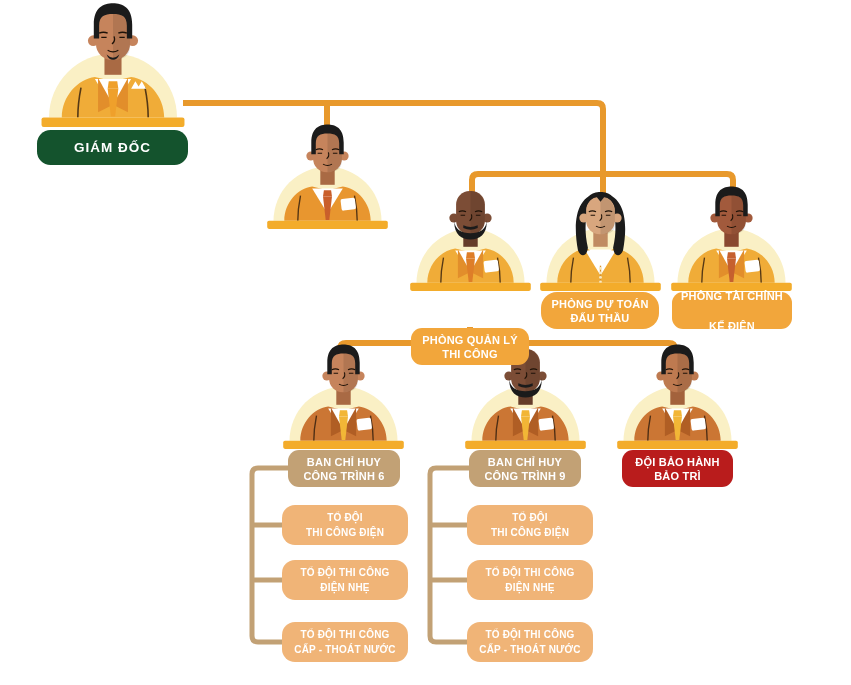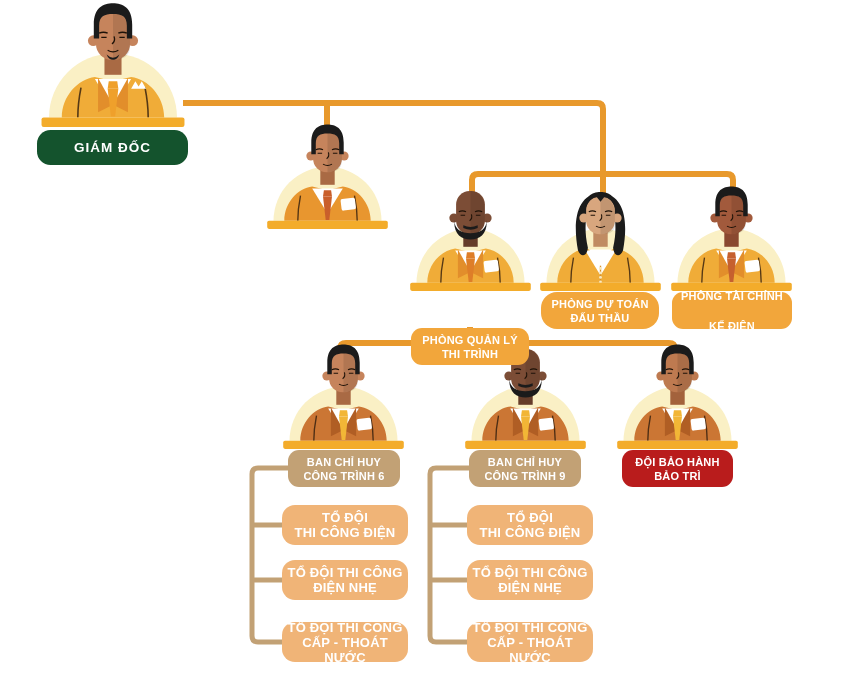--- a/index.html
+++ b/index.html
@@ -7,21 +7,21 @@
     position:relative;width:851px;height:685px;background:#ffffff;overflow:hidden;
     font-family:"Liberation Sans","DejaVu Sans",sans-serif;
   }
   .connectors{position:absolute;left:0;top:0;}
   .lbl{
     position:absolute;display:flex;flex-direction:column;align-items:center;justify-content:center;
     color:#ffffff;font-weight:bold;text-align:center;letter-spacing:.2px;
     font-size:11px;line-height:14px;border-radius:11px;
   }
   .lbl-big{font-size:13.5px;border-radius:13.5px;letter-spacing:1px;}
-  .leaf{border-radius:13px;font-size:13px;line-height:15px;}
+  .leaf{border-radius:13px;font-size:10px;line-height:15px;}
   .avatar{position:absolute;}
   .avatar svg{display:block;width:100%;height:auto;}
 </style>
 </head>
 <body>
 
 <div class="canvas">
 
   <svg class="connectors" width="851" height="685" viewBox="0 0 851 685">
     <g fill="none" stroke-linejoin="round">
@@ -231,21 +231,21 @@
       </svg>
     </div>
 
   <div class="lbl lbl-big" style="left: 37px; top: 130px; width: 151px; height: 35px; background: #14532d;">
     <span>GIÁM ĐỐC</span>
   </div>
 
 
   <div class="lbl" style="left: 411px; top: 292px; width: 118px; height: 37px; background: rgb(242, 166, 59); margin-top: 36px;">
     <span>PHÒNG QUẢN LÝ</span>
-    <span>THI TRÌNH</span>
+    <span>THI CÔNG</span>
   </div>
 
   <div class="lbl" style="left: 541px; top: 292px; width: 118px; height: 37px; background: rgb(242, 166, 59); border-radius: 16px;">
     <span>PHÒNG DỰ TOÁN</span>
     <span>ĐẤU THẦU</span>
   </div>
 
   <div class="lbl" style="left: 672px; top: 292px; width: 120px; height: 37px; background: rgb(242, 166, 59); gap: 16px;">
     <span>PHÒNG TÀI CHÍNH</span>
     <span>KẾ ĐIỆN</span>

